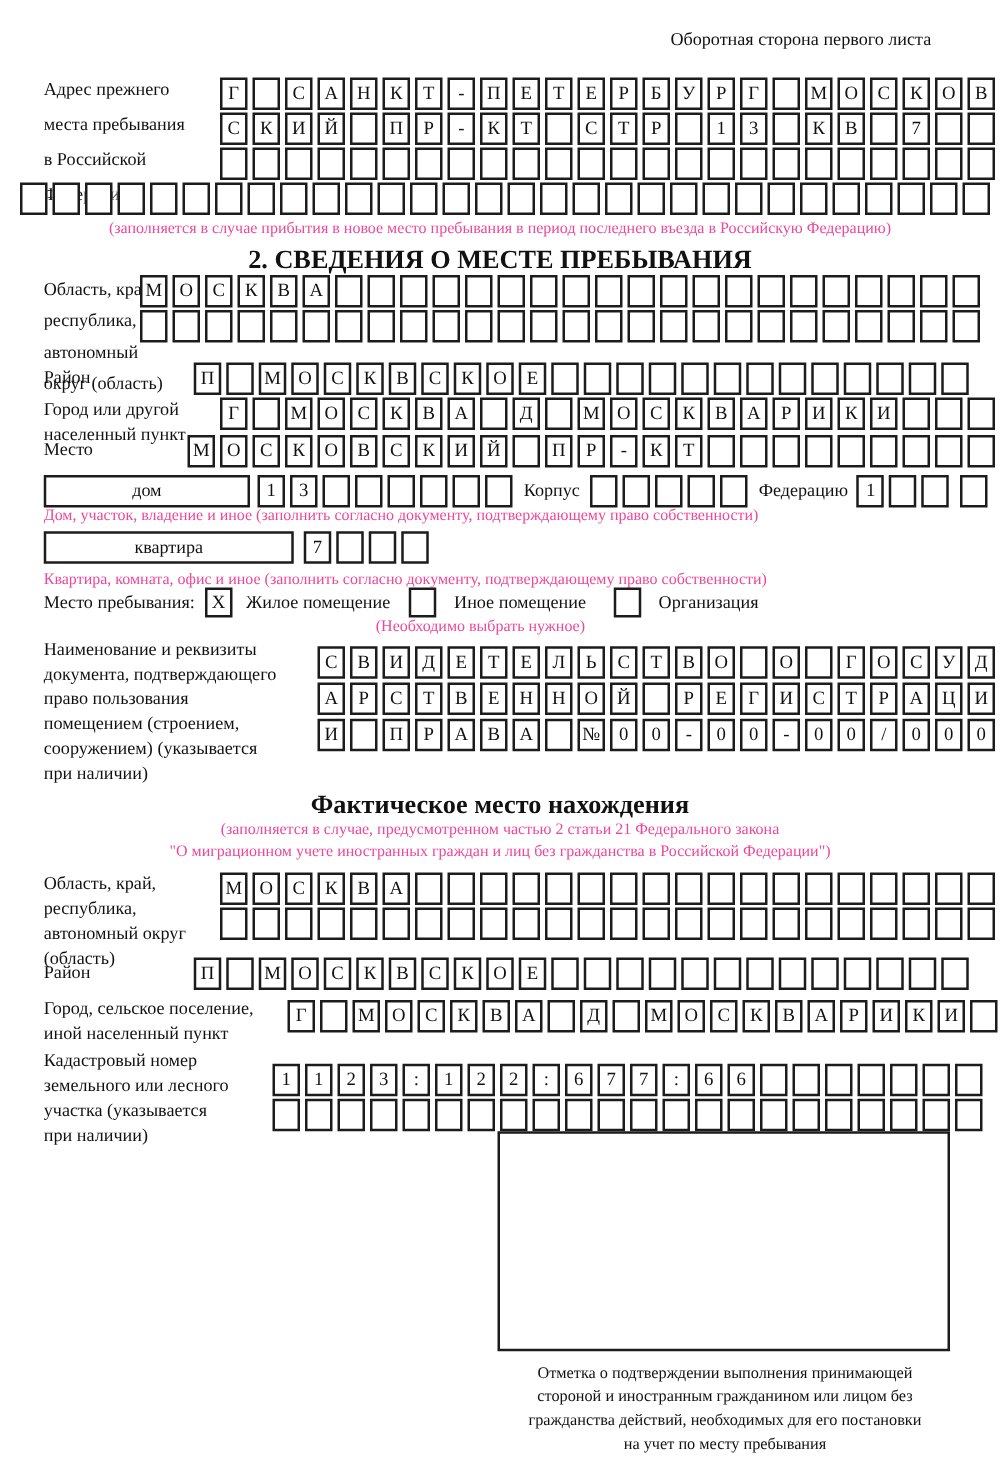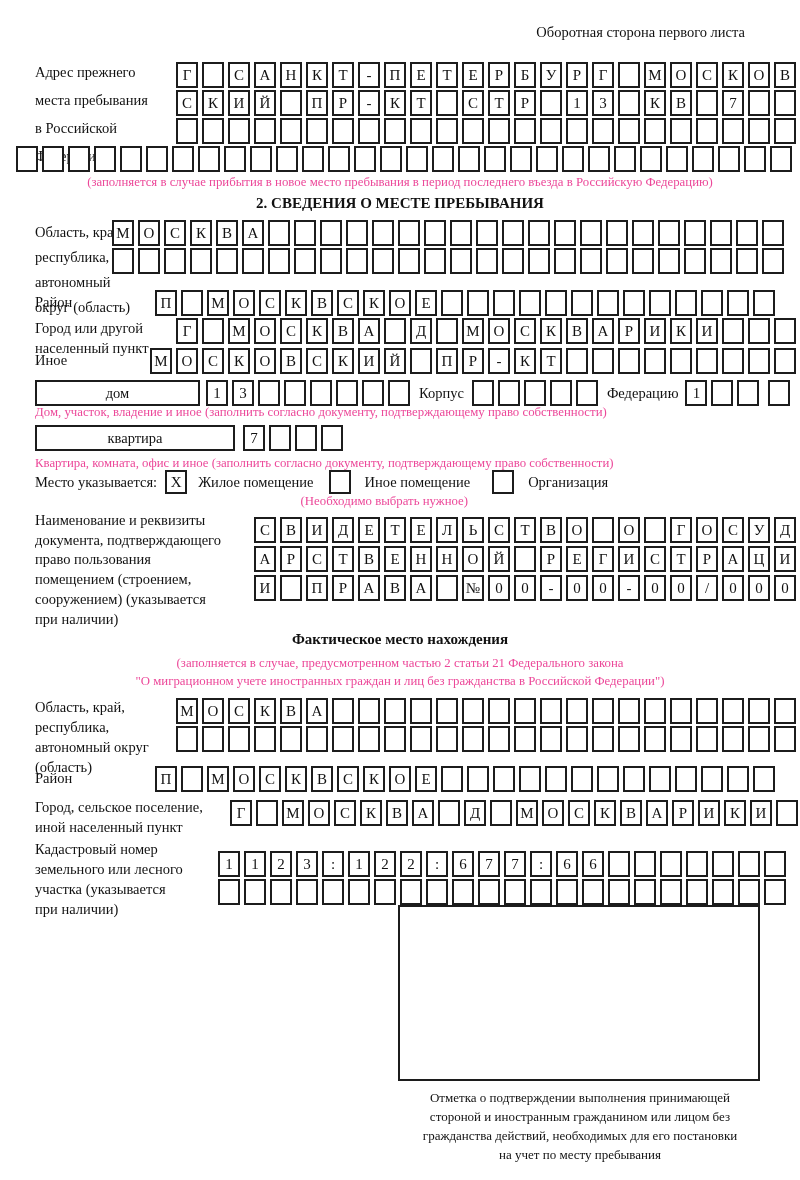--- a/index.html
+++ b/index.html
@@ -4,21 +4,21 @@
 <style>
   html,body{margin:0;padding:0;background:#fff;}
   .page{position:relative;width:800px;height:1180px;background:#fff;overflow:hidden;
         font-family:"Liberation Serif","DejaVu Serif",serif;color:#111;}
   .abs{position:absolute;}
   .lbl{font-size:14.5px;line-height:20px;white-space:pre-line;}
   .lbl-tall{line-height:25px;}
   .lbl-row{line-height:28px;}
   .note{font-size:12.8px;color:#ec4899;}
   .center{width:800px;text-align:center;left:0;}
-  .heading{font-weight:bold;font-size:15px;}
+  .heading{font-weight:bold;font-size:21px;}
   .cellrow{display:flex;gap:4px;}
   .cell{box-sizing:border-box;width:22px;height:26px;border:2px solid #1c1c1c;background:#fff;
         display:flex;align-items:center;justify-content:center;
         font-size:15px;font-family:"Liberation Serif",serif;flex:0 0 auto;}
   .rowstack .cellrow{margin-bottom:2px;}
   .wbox{box-sizing:border-box;height:26px;border:2px solid #1c1c1c;display:flex;
         align-items:center;justify-content:center;font-size:14.5px;flex:0 0 auto;}
   .hrow{display:flex;align-items:center;}
   .checkbox{box-sizing:border-box;width:22px;height:24px;border:2px solid #1c1c1c;
         display:flex;align-items:center;justify-content:center;font-size:15px;flex:0 0 auto;}
@@ -266,21 +266,21 @@
       <div class="cell">А</div>
       <div class="cell">Р</div>
       <div class="cell">И</div>
       <div class="cell">К</div>
       <div class="cell">И</div>
       <div class="cell"></div>
       <div class="cell"></div>
       <div class="cell"></div>
     </div>
 
-  <div class="abs lbl" style="left:35px;top:350px">Иное</div>
+  <div class="abs lbl" style="left:35px;top:350px">Место</div>
   <div class="abs cellrow" style="left:150px;top:348px">
       <div class="cell">М</div>
       <div class="cell">О</div>
       <div class="cell">С</div>
       <div class="cell">К</div>
       <div class="cell">О</div>
       <div class="cell">В</div>
       <div class="cell">С</div>
       <div class="cell">К</div>
       <div class="cell">И</div>
@@ -339,21 +339,21 @@
     <div class="cellrow" style="margin-left:8px">
         <div class="cell">7</div>
         <div class="cell"></div>
         <div class="cell"></div>
         <div class="cell"></div>
       </div>
   </div>
   <div class="abs note" style="left:35px;top:456px">Квартира, комната, офис и иное (заполнить согласно документу, подтверждающему право собственности)</div>
 
   <div class="abs hrow" style="left:35px;top:470px">
-    <span class="lbl">Место указывается:</span>
+    <span class="lbl">Место пребывания:</span>
     <div class="checkbox" style="margin-left:8px">X</div>
     <span class="lbl" style="margin-left:11px">Жилое помещение</span>
     <div class="checkbox" style="margin-left:15px"></div>
     <span class="lbl" style="margin-left:14px">Иное помещение</span>
     <div class="checkbox" style="margin-left:22px"></div>
     <span class="lbl" style="margin-left:14px">Организация</span>
   </div>
   <div class="abs note" style="left:168px;top:494px;width:300px;text-align:right">(Необходимо выбрать нужное)</div>
 
   <div class="abs lbl" style="left:35px;top:511px;line-height:19.7px">Наименование и реквизиты

